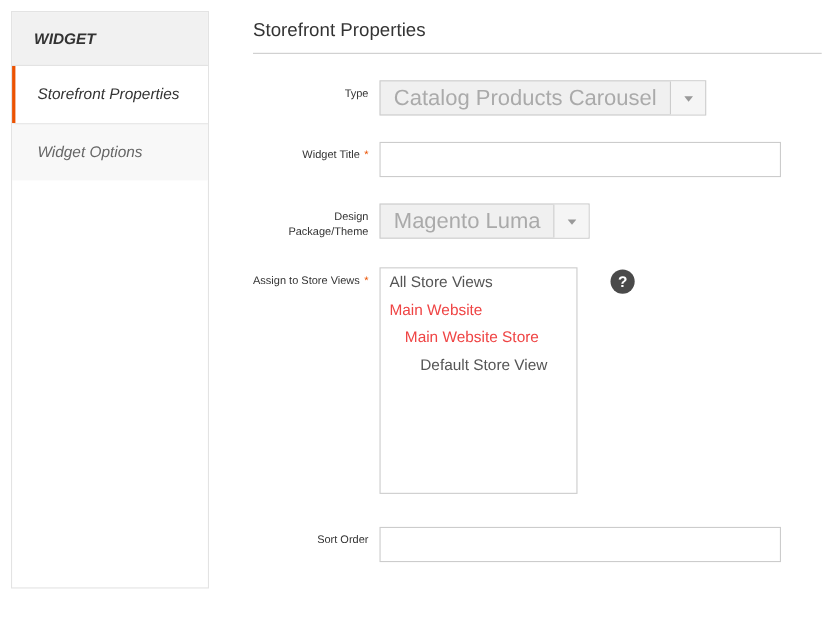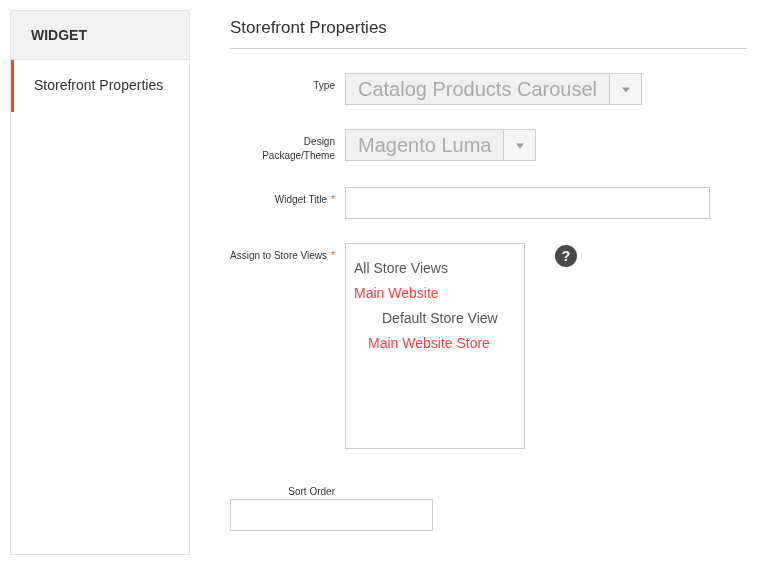--- a/index.html
+++ b/index.html
@@ -12,20 +12,21 @@
       height: 561px;
       padding: 0;
     }
     .container {
       display: flex;
       padding: 10px;
     }
     .sidebar {
       width: 180px;
       flex-shrink: 0;
+      font-style: italic;
     }
     .sidebar-header {
       background: #f1f1f1;
       padding: 16px 20px;
       font-weight: 700;
       font-size: 14px;
       color: #333;
       border-bottom: 1px solid #e3e3e3;
     }
     .sidebar-tab {
@@ -117,21 +118,21 @@
       width: 100%;
       max-width: 365px;
       padding: 0 10px;
       font-size: 14px;
     }
     .listbox {
       border: 1px solid #ccc;
       width: 180px;
       height: 206px;
       overflow-y: scroll;
-      padding: 12px 0;
+      padding: 0 0;
     }
     .listbox-item {
       padding: 2px 8px;
       font-size: 14px;
       color: #555;
       line-height: 1.5;
       cursor: pointer;
     }
     .listbox-item.bold { font-weight: 400; color: #ef4444; }
     .listbox-item.indent1 { padding-left: 22px; }
@@ -155,20 +156,21 @@
     .listbox::-webkit-scrollbar-thumb { background: #ccc; }
     .select-wrap.small .select-text { min-width: 110px; }
   </style>
 </head>
 <body>
 
 <div class="container">
   <div class="sidebar">
     <div class="sidebar-header">WIDGET</div>
     <div class="sidebar-tab active">Storefront Properties</div>
+    <div class="sidebar-tab">Widget Options</div>
   </div>
 
   <div class="main">
     <div class="section-title">Storefront Properties</div>
 
     <div class="form-row">
       <div class="form-label">Type</div>
       <div class="form-control">
         <div class="select-wrap disabled">
           <div class="select-text">Catalog Products Carousel</div>
@@ -177,60 +179,60 @@
               <svg viewBox="0 0 10 10">
                   <path d="M0 2 L5 8 L10 2 Z"></path>
                 </svg>
             </span>
           </div>
         </div>
       </div>
     </div>
 
     <div class="form-row">
+      <div class="form-label">
+        <span>Widget Title</span><span class="required-mark">*</span>
+      </div>
+      <div class="form-control">
+        <input type="text" class="text-input" value="" style="">
+      </div>
+    </div>
+
+    <div class="form-row">
       <div class="form-label">Design Package/Theme</div>
       <div class="form-control">
         <div class="select-wrap disabled small">
           <div class="select-text">Magento Luma</div>
           <div class="select-btn">
             <span>
               <svg viewBox="0 0 10 10">
                   <path d="M0 2 L5 8 L10 2 Z"></path>
                 </svg>
             </span>
           </div>
         </div>
       </div>
     </div>
 
     <div class="form-row">
       <div class="form-label">
-        <span>Widget Title</span><span class="required-mark">*</span>
-      </div>
-      <div class="form-control">
-        <input type="text" class="text-input" value="" style="">
-      </div>
-    </div>
-
-    <div class="form-row">
-      <div class="form-label">
         <span>Assign to Store Views</span><span class="required-mark">*</span>
       </div>
       <div class="form-control">
         <div class="listbox">
           <div class="listbox-item">All Store Views</div>
           <div class="listbox-item bold">Main Website</div>
+          <div class="listbox-item bold indent1">Main Website Store</div>
           <div class="listbox-item indent2">Default Store View</div>
-          <div class="listbox-item bold indent1">Main Website Store</div>
         </div>
         <div class="help-icon">?</div>
       </div>
     </div>
 
-    <div class="form-row" style="margin-top:30px;flex-direction:column;">
+    <div class="form-row" style="margin-top:30px;">
       <div class="form-label">Sort Order</div>
       <div class="form-control">
         <input type="text" class="text-input" value="" style="">
       </div>
     </div>
 
   </div>
 </div>
 
 </body></html>

